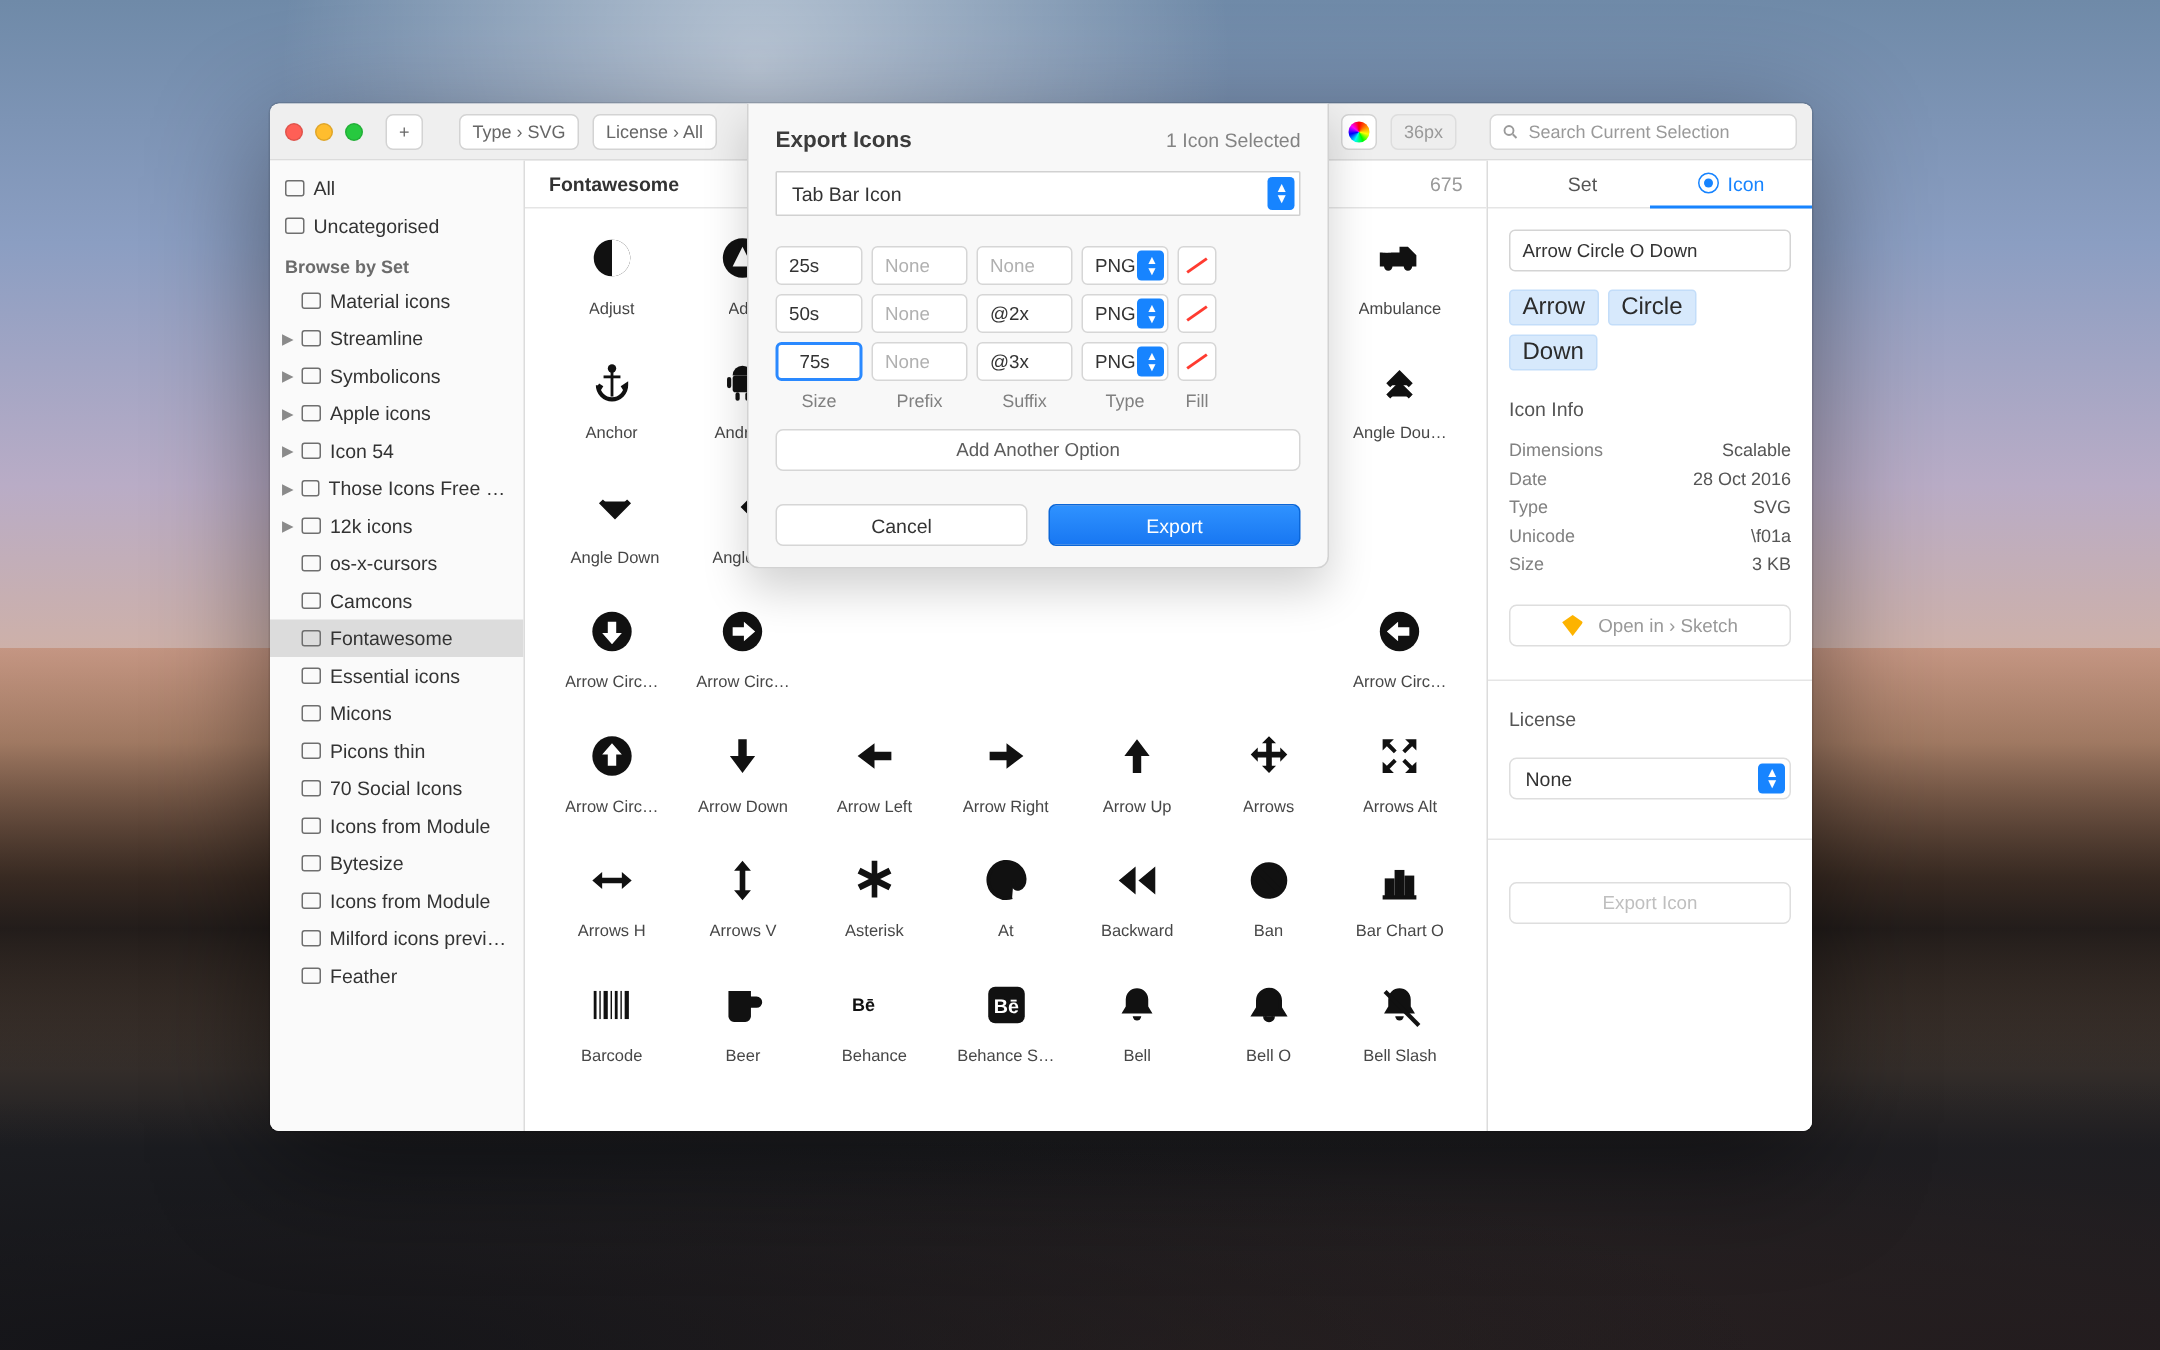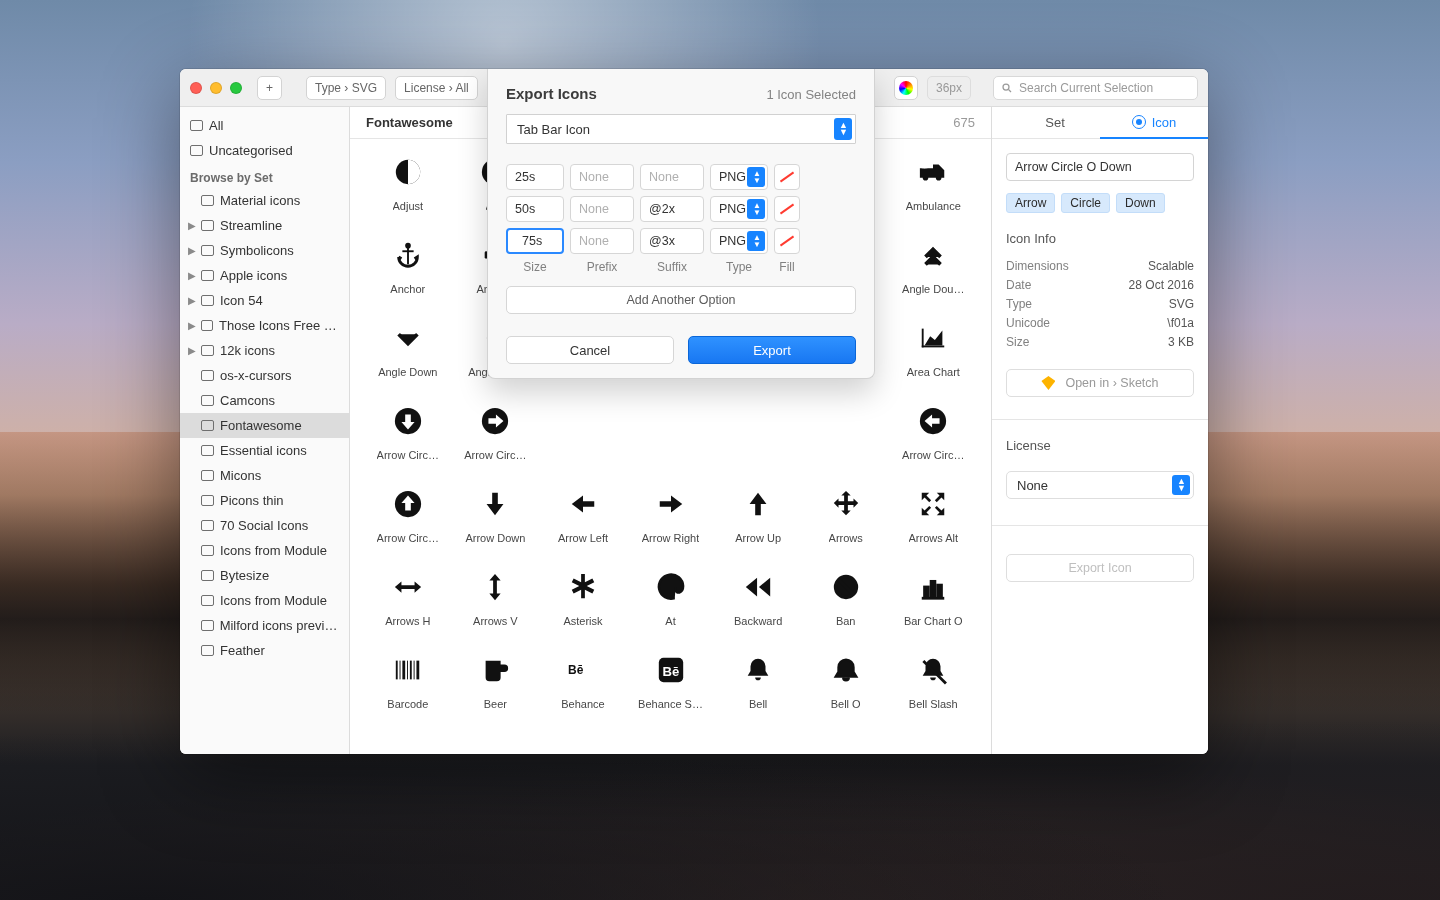--- a/index.html
+++ b/index.html
@@ -76,34 +76,34 @@
 .iconbox{height:42px; display:flex; align-items:center; justify-content:center;}
 .iconbox svg{width:30px;height:30px;fill:#111;}
 
 .inspector { width:217px; border-left:1px solid #dcdcdc; background:#fff; display:flex; flex-direction:column;}
 .tabs { height:32px; border-bottom:1px solid #e5e5e5; display:flex;}
 .tab { flex:1; display:flex; align-items:center; justify-content:center; gap:6px; font-size:13px; color:#555;}
 .tab.active { color:#1784ff; border-bottom:2px solid #1784ff; height:32px;}
 .insp-body{padding:14px 14px 0; display:flex; flex-direction:column; gap:12px;}
 .name-field{border:1px solid #d4d4d4; border-radius:4px; padding:6px 8px; font-size:12.5px; color:#333;}
 .tags{display:flex; flex-wrap:wrap; gap:6px;}
-.tag{background:#d7e9fc;border:1px solid #c3ddf9;border-radius:3px;padding:2px 8px;font-size:12px;color:#2b2b2b;}
+.tag{background:#d7e9fc;border:1px solid #c3ddf9;border-radius:3px;padding:2px 8px;font-size:16px;color:#2b2b2b;}
 .sect-title{font-size:13px;color:#555;margin-top:6px;}
 .kv{display:flex;justify-content:space-between;font-size:12px;color:#818181;margin-top:5px;}
 .kv span:last-child{color:#555;}
 .wide-btn{border:1px solid #dedede;border-radius:5px;height:28px;display:flex;align-items:center;justify-content:center;color:#999;font-size:12.5px;margin-top:8px;}
 .sketch-btn{display:flex;align-items:center;justify-content:center;gap:10px;}
 .sketch{width:14px;height:14px;background:#fdb300;clip-path:polygon(50% 0,100% 35%,50% 100%,0 35%);}
 .sel-pill{position:relative;border:1px solid #dedede;border-radius:5px;height:28px;display:flex;align-items:center;padding:0 10px;font-size:13px;color:#333;margin-top:6px;}
 .sel-pill::after{content:"";position:absolute;right:3px;top:3px;bottom:3px;width:18px;border-radius:3px;background:#1784ff;}
 .sel-pill .chev{position:absolute;right:7px;top:50%;transform:translateY(-50%);color:#fff;font-size:9px;line-height:7px;z-index:1;text-align:center;}
 
 
 .sheet {
-  position:absolute; left:307px; top:0; width:388px;
+  position:absolute; left:318px; top:0; width:388px;
   background:#f8f8f8; border:1px solid #d2d2d2;
   border-radius:0 0 8px 8px; border-top:none;
   box-shadow:0 14px 30px rgba(0,0,0,.18);
   padding:16px 18px 14px; z-index:20;
 }
 .sheet .header{display:flex;justify-content:space-between;align-items:baseline;margin-bottom:12px;}
 .sheet .header .t{font-size:15px;font-weight:600;color:#3c3c3c;}
 .sheet .header .s{font-size:13px;color:#838383;}
 .sheet .preset{position:relative;height:30px;border:1px solid #d1d1d1;border-radius:1px;background:#fff;display:flex;align-items:center;padding:0 10px;margin-bottom:20px;font-size:13px;color:#333;}
 .sheet .preset .sel{position:absolute;right:3px;top:3px;bottom:3px;width:18px;border-radius:3px;background:#1784ff;}
@@ -411,30 +411,20 @@
               <div class="lbl"></div>
             </div>
             <div class="cell">
               <div class="iconbox"></div>
               <div class="lbl"></div>
             </div>
             <div class="cell">
               <div class="iconbox"></div>
               <div class="lbl"></div>
             </div>
-            <div class="cell">
-              <div class="iconbox">
-                <svg viewBox="0 0 32 32">
-                  <path d="M4 26V6h2v20z"></path>
-                  <path d="M4 26h24v-2H4z"></path>
-                  <path d="M7 24l6-10 5 4 8-10v16z"></path>
-                </svg>
-              </div>
-              <div class="lbl">Area Chart</div>
-            </div>
           </div>
           <div class="gridrow">
             <div class="cell">
               <div class="iconbox">
                 <svg viewBox="0 0 32 32">
                   <circle cx="16" cy="16" r="14"></circle>
                   <g transform="rotate(180 16 16)">
                     <path fill="#fff" d="M16 7l7 8h-4v8h-6v-8h-4z"></path>
                   </g>
                 </svg>

